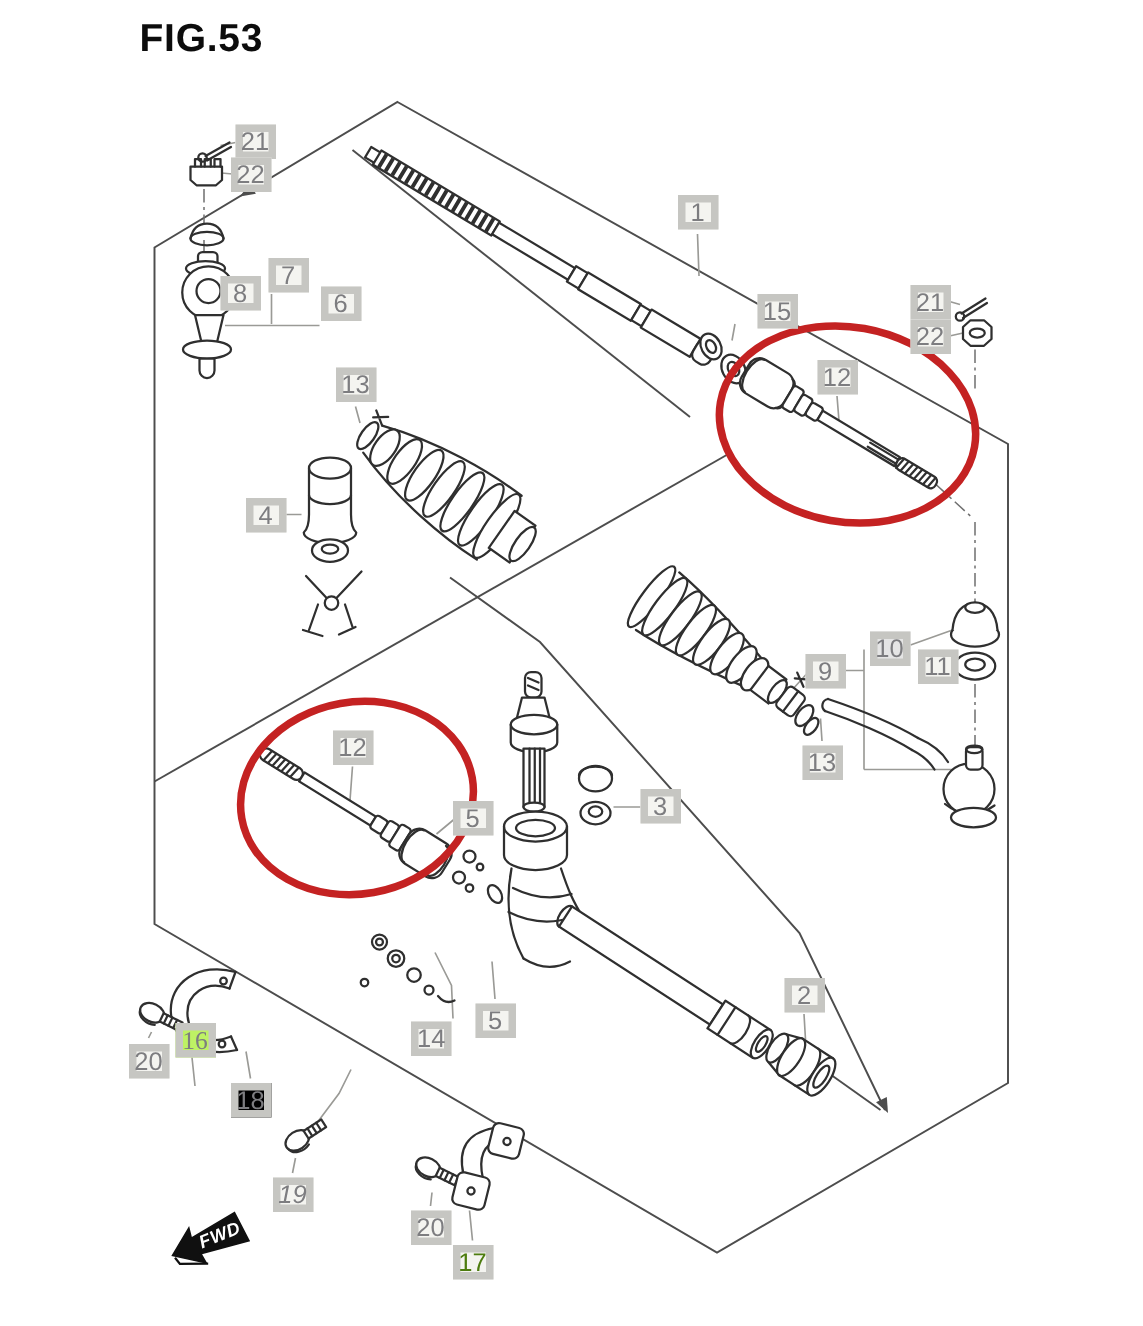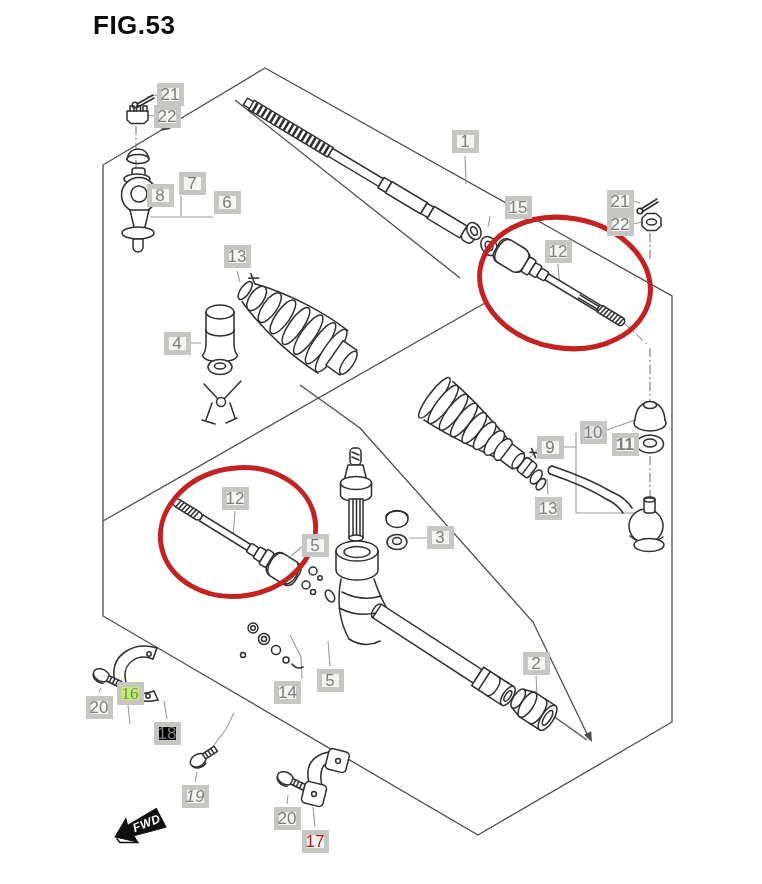--- a/index.html
+++ b/index.html
@@ -335,28 +335,28 @@
       <div class="label" style="left: 213.5px; top: 190.5px; color: rgb(125, 125, 128); background: rgb(244, 244, 240); border-color: rgb(198, 198, 194);">6</div>
       <div class="label" style="left: 451.5px; top: 129.5px; color: rgb(125, 125, 128); background: rgb(244, 244, 240); border-color: rgb(198, 198, 194);">1</div>
       <div class="label" style="left: 476.5px; top: 195.5px; color: rgb(125, 125, 128); background: rgb(244, 244, 240); border-color: rgb(198, 198, 194); margin-left: 28px;">15</div>
       <div class="label" style="left: 606.5px; top: 189.5px; color: rgb(125, 125, 128); background: rgb(244, 244, 240); border-color: rgb(198, 198, 194);">21</div>
       <div class="label" style="left: 606.5px; top: 212.5px; color: rgb(125, 125, 128); background: rgb(244, 244, 240); border-color: rgb(198, 198, 194);">22</div>
       <div class="label" style="left: 544.5px; top: 239.5px; color: rgb(125, 125, 128); background: rgb(244, 244, 240); border-color: rgb(198, 198, 194);">12</div>
       <div class="label" style="left: 223.5px; top: 244.5px; color: rgb(125, 125, 128); background: rgb(244, 244, 240); border-color: rgb(198, 198, 194);">13</div>
       <div class="label" style="left: 163.5px; top: 331.5px; color: rgb(125, 125, 128); background: rgb(244, 244, 240); border-color: rgb(198, 198, 194);">4</div>
       <div class="label" style="left: 536.5px; top: 435.5px; color: rgb(125, 125, 128); background: rgb(244, 244, 240); border-color: rgb(198, 198, 194);">9</div>
       <div class="label" style="left: 579.5px; top: 420.5px; color: rgb(125, 125, 128); background: #e5e5e5; border-color: rgb(198, 198, 194);">10</div>
-      <div class="label" style="left: 611.5px; top: 432.5px; color: rgb(125, 125, 128); background: rgb(244, 244, 240); border-color: rgb(198, 198, 194); font-weight: bold;">11</div>
+      <div class="label" style="left: 611.5px; top: 432.5px; color: rgb(125, 125, 128); background: rgb(244, 244, 240); border-color: rgb(198, 198, 194);">11</div>
       <div class="label" style="left: 534.5px; top: 496.5px; color: rgb(125, 125, 128); background: rgb(244, 244, 240); border-color: rgb(198, 198, 194);">13</div>
       <div class="label" style="left: 221.5px; top: 486.5px; color: rgb(125, 125, 128); background: rgb(244, 244, 240); border-color: rgb(198, 198, 194);">12</div>
       <div class="label" style="left: 301.5px; top: 533.5px; color: rgb(125, 125, 128); background: rgb(244, 244, 240); border-color: rgb(198, 198, 194);">5</div>
       <div class="label" style="left: 426.5px; top: 525.5px; color: rgb(125, 125, 128); background: rgb(244, 244, 240); border-color: rgb(198, 198, 194);">3</div>
       <div class="label" style="left: 522.5px; top: 651.5px; color: rgb(125, 125, 128); background: rgb(244, 244, 240); border-color: rgb(198, 198, 194);">2</div>
       <div class="label" style="left: 316.5px; top: 668.5px; color: rgb(125, 125, 128); background: rgb(244, 244, 240); border-color: rgb(198, 198, 194);">5</div>
       <div class="label" style="left: 274px; top: 680.5px; color: rgb(125, 125, 128); background: rgb(244, 244, 240); border-color: rgb(198, 198, 194);">14</div>
       <div class="label" style="left: 85.5px; top: 695.5px; color: rgb(125, 125, 128); background: rgb(244, 244, 240); border-color: rgb(198, 198, 194);">20</div>
       <div class="label" style="left: 116.5px; top: 682px; color: rgb(125, 125, 128); background: #bef264; border-color: rgb(198, 198, 194); font-family: Liberation Serif, serif;">16</div>
       <div class="label" style="left: 153.5px; top: 721.5px; color: rgb(125, 125, 128); background: #000000; border-color: rgb(198, 198, 194);">18</div>
       <div class="label" style="left: 181.5px; top: 784.5px; color: rgb(125, 125, 128); background: rgb(244, 244, 240); border-color: rgb(198, 198, 194); font-style: italic;">19</div>
       <div class="label" style="left: 273.5px; top: 806.5px; color: rgb(125, 125, 128); background: rgb(244, 244, 240); border-color: rgb(198, 198, 194);">20</div>
-      <div class="label" style="left: 301.5px; top: 829.5px; color: #b91c1c; background: rgb(244, 244, 240); border-color: rgb(198, 198, 194);">17</div>
+      <div class="label" style="left: 301.5px; top: 829.5px; color: #4d7c0f; background: rgb(244, 244, 240); border-color: rgb(198, 198, 194);">17</div>
     </div>
 </div>
 
 </body></html>

